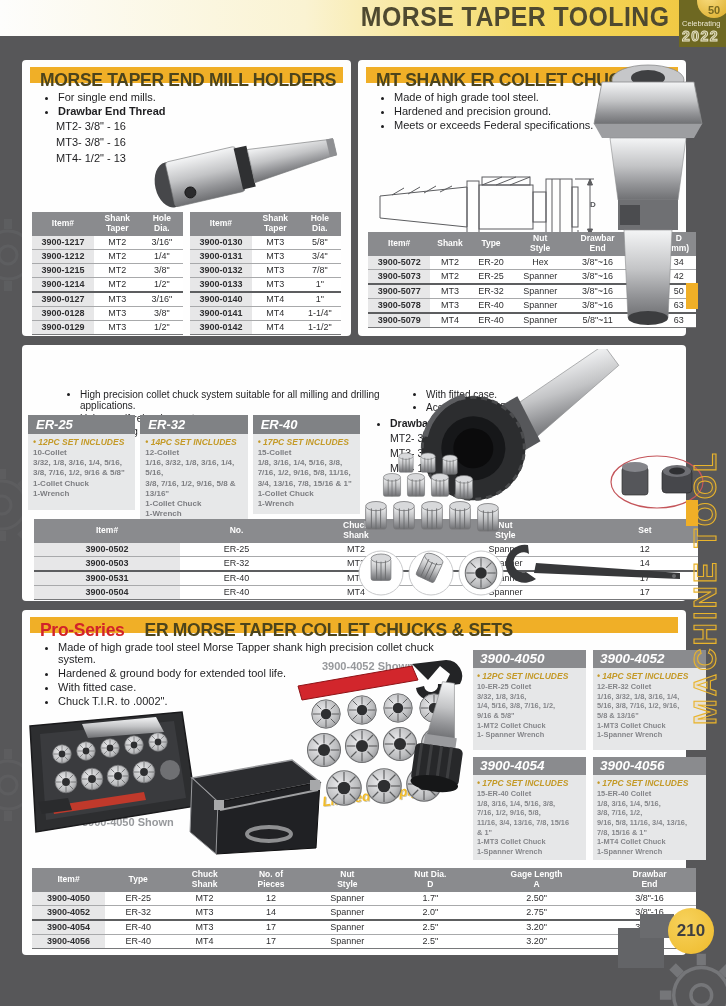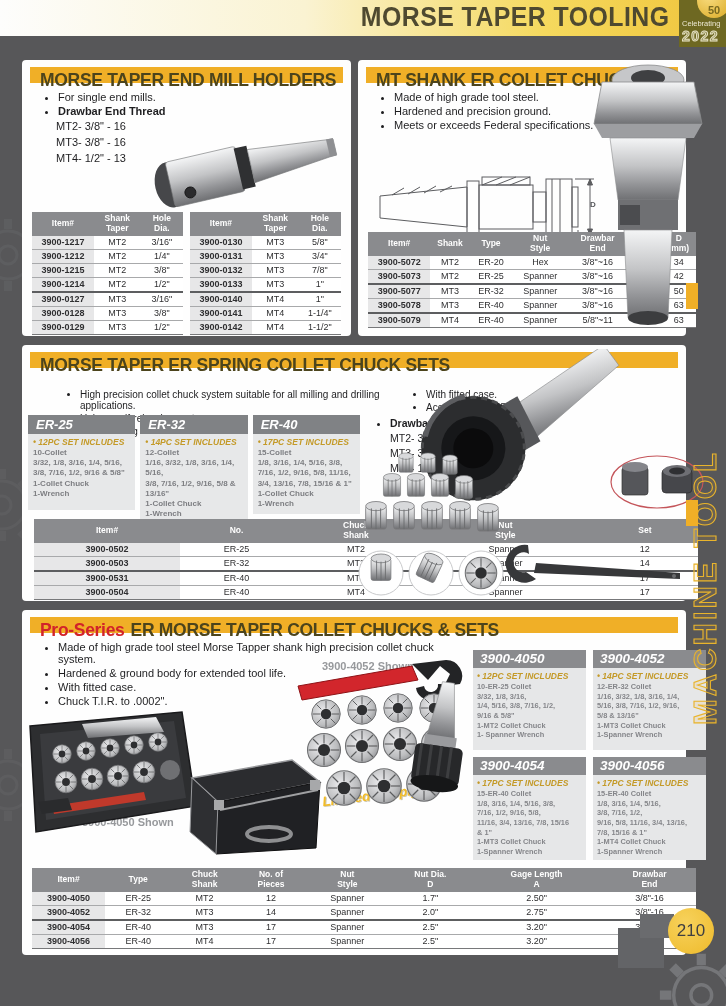--- a/index.html
+++ b/index.html
@@ -32,21 +32,21 @@
   svg.decor { position:absolute; z-index:0; }
 
   
   .panel { position:absolute; background:#fefefe; border-radius:4px; z-index:1; }
   .p1 { left:22px; top:60px;  width:329px; height:276px; }
   .p2 { left:358px; top:60px; width:328px; height:276px; }
   .p3 { left:22px; top:345px; width:664px; height:256px; }
   .p4 { left:22px; top:610px; width:664px; height:345px; }
   .panel-header { margin:7px 8px 0; height:16px; background:#f0af27; color:#4c441c;
     font-weight:bold; font-size:17.5px; line-height:27px; padding-left:10px; letter-spacing:-.3px; }
-  .panel-header .hl { color:#d2232a; margin-right:6px; }
+  .panel-header .hl { color:#d2232a; margin-right:20px; }
 
   ul.bullets { margin:8px 0 0 36px; font-size:11px; color:#1e1e20; }
   ul.bullets li { margin-bottom:2px; }
   ul.bullets li.b { font-weight:bold; }
   .indent { margin-left:34px; font-size:11px; color:#1e1e20; line-height:1.45; }
 
   
   table.tbl { border-collapse:collapse; table-layout:fixed; width:100%;
     border-bottom:1.5px solid #77787a; background:#fff; }
   table.tbl th { background:#8a8b8e; color:#fff; font-size:8.5px; font-weight:bold;
@@ -117,21 +117,21 @@
   .p4-wrench  { position:absolute; left:272px; top:48px;  width:185px; height:55px; }
   .p4-collets { position:absolute; left:282px; top:82px;  width:165px; height:118px; }
   .p4-chuck   { position:absolute; left:383px; top:70px;  width:70px;  height:140px; }
   .p4-table   { position:absolute; left:10px;  top:258px; width:644px; }
 
   
   .step1 { position:absolute; left:618px; top:928px; width:46px; height:40px; background:#636467; z-index:1; }
   .step2 { position:absolute; left:640px; top:914px; width:34px; height:24px; background:#6a6b6e; z-index:1; }
   .page-circle { position:absolute; left:668px; top:908px; width:46px; height:46px; border-radius:50%;
     background:radial-gradient(circle at 38% 32%, #f7d25c, #eeba2b); color:#3f3f41;
-    font-size:17px; font-weight:normal; display:flex; align-items:center; justify-content:center; z-index:9; }
+    font-size:17px; font-weight:bold; display:flex; align-items:center; justify-content:center; z-index:9; }
 </style>
 </head>
 <body>
 
 <svg width="0" height="0" style="position:absolute" aria-hidden="true">
   <defs>
     <linearGradient id="met" x1="0" y1="0" x2="0" y2="1">
       <stop offset="0" stop-color="#f4f5f6"></stop>
         <stop offset=".45" stop-color="#c3c4c6"></stop>
       <stop offset=".75" stop-color="#939497"></stop>
@@ -433,21 +433,20 @@
     <polygon points="12,22 104,22 112,64 4,64" fill="url(#met)" stroke="#8a8b8d" stroke-width=".8"></polygon>
     <polygon points="4,64 112,64 104,78 12,78" fill="#9d9ea1"></polygon>
     <polygon points="20,78 96,78 88,140 28,140" fill="url(#met)" stroke="#8a8b8d" stroke-width=".6"></polygon>
     <rect x="28" y="140" width="60" height="30" fill="#6f7073"></rect>
     <rect x="30" y="145" width="20" height="20" fill="#4b4c4f"></rect>
     <polygon points="34,170 82,170 78,258 38,258" fill="url(#met)" stroke="#8a8b8d" stroke-width=".6"></polygon>
     <ellipse cx="58" cy="258" rx="20" ry="7" fill="#3c3d3f"></ellipse>
   </svg>
 
   <section class="panel p3">
-    <div class="panel-header">MORSE TAPER ER SPRING COLLET CHUCK SETS</div>
     <ul class="bullets left">
       <li>High precision collet chuck system suitable for all milling and drilling applications.</li>
       <li>Unique self-releasing system.</li>
       <li>Wide holding range.</li>
     </ul>
     <ul class="bullets right">
       <li>With fitted case.</li>
       <li>Accuracy to .0005".</li>
     </ul>
     <div class="drawbar">

